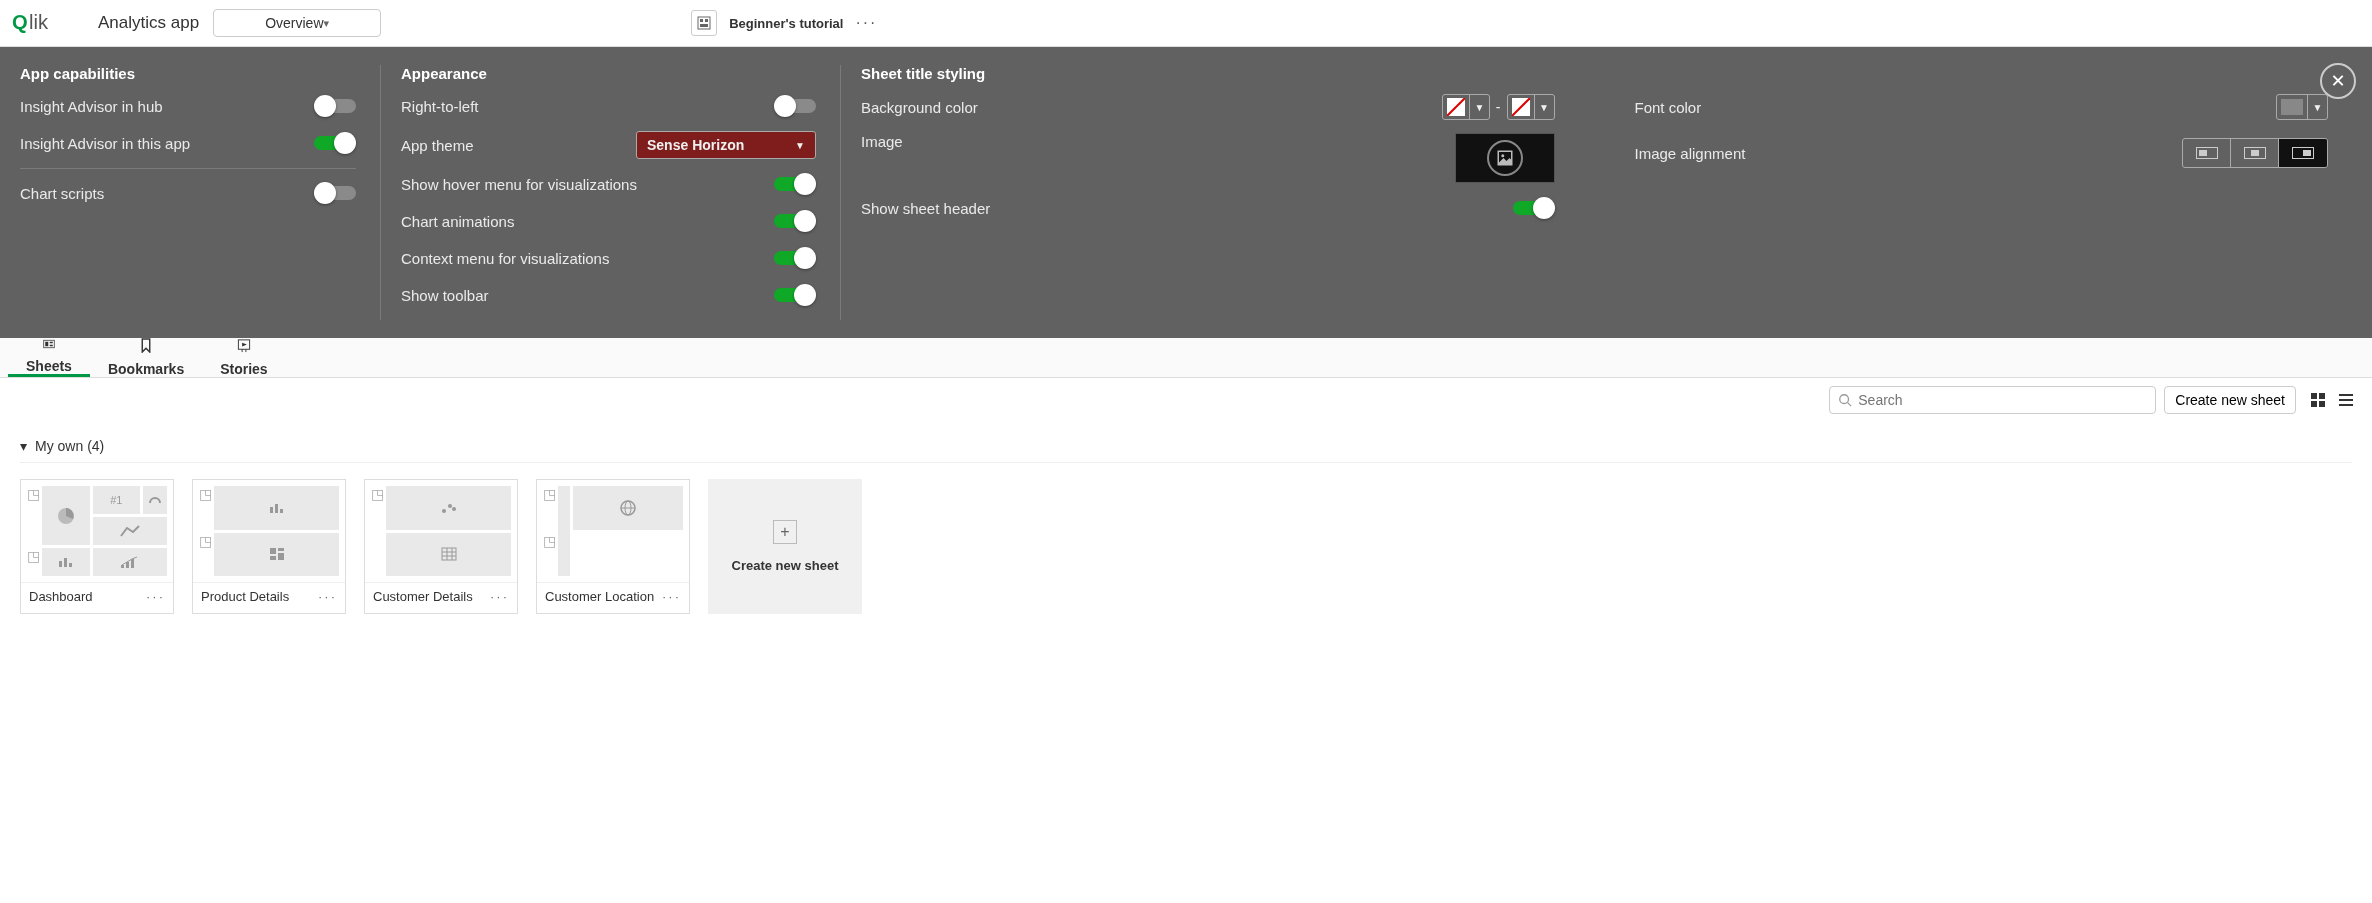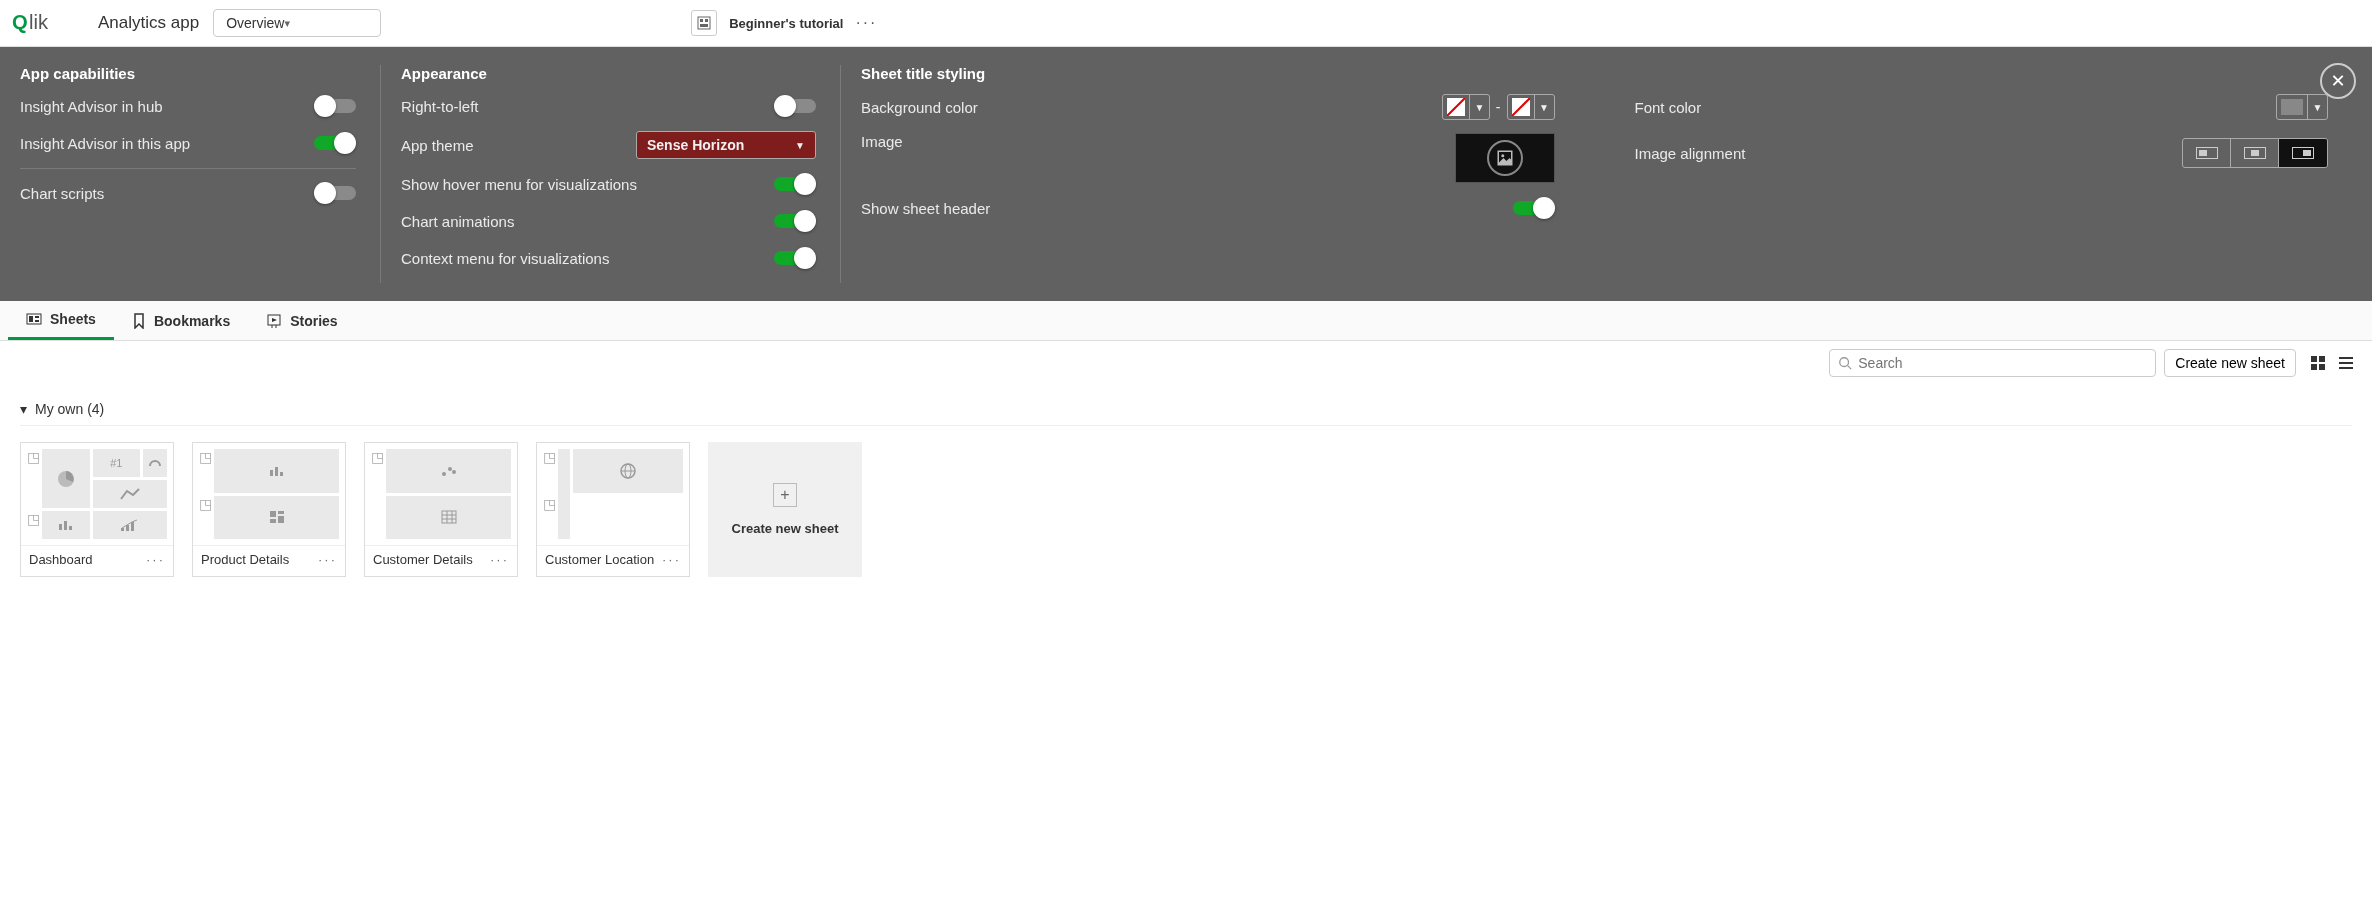--- a/index.html
+++ b/index.html
@@ -3,21 +3,21 @@
 <meta charset="utf-8">
 <style>
 * { box-sizing: border-box; margin: 0; padding: 0; font-family: -apple-system, BlinkMacSystemFont, "Segoe UI", Arial, sans-serif; }
 body { background: #fff; color: #333; font-size: 14px; }
 
 
 .topbar { display: flex; align-items: center; height: 47px; border-bottom: 1px solid #ddd; padding: 0 12px; }
 .logo { display: flex; align-items: center; margin-right: 16px; }
 .logo svg { height: 28px; }
 .app-breadcrumb { font-size: 17px; color: #333; margin-right: 14px; }
-.dropdown { display: flex; align-items: center; justify-content: flex-start; border: 1px solid #ccc; border-radius: 4px; padding: 5px 12px; min-width: 168px; font-size: 14px; cursor: pointer; background: #fff; }
+.dropdown { display: flex; align-items: center; justify-content: center; border: 1px solid #ccc; border-radius: 4px; padding: 5px 12px; min-width: 168px; font-size: 14px; cursor: pointer; background: #fff; }
 .dropdown .chev { font-size: 11px; color: #666; }
 .topbar-center { display: flex; align-items: center; gap: 12px; margin-left: 310px; }
 .sheet-icon-box { width: 26px; height: 26px; border: 1px solid #ccc; border-radius: 3px; display: flex; align-items: center; justify-content: center; }
 .tutorial-title { font-size: 13px; font-weight: 600; }
 .dots { font-size: 16px; color: #555; letter-spacing: 2px; cursor: pointer; }
 
 
 .settings { background: #616161; color: #f0f0f0; display: flex; padding: 18px 20px 18px 20px; position: relative; }
 .col { padding-right: 24px; }
 .col-1 { width: 360px; }
@@ -56,21 +56,21 @@
 .align-thumb { width: 22px; height: 12px; border: 1px solid #ccc; position: relative; }
 .align-thumb .fill { position: absolute; top: 2px; bottom: 2px; width: 8px; background: #ccc; }
 .align-thumb.left .fill { left: 2px; }
 .align-thumb.center .fill { left: 50%; transform: translateX(-50%); }
 .align-thumb.right .fill { right: 2px; }
 
 .close-btn { position: absolute; right: 16px; top: 16px; width: 36px; height: 36px; border: 2px solid #ccc; border-radius: 50%; display: flex; align-items: center; justify-content: center; font-size: 18px; cursor: pointer; color: #fff; }
 
 
 .tabbar { display: flex; align-items: center; height: 40px; border-bottom: 1px solid #ddd; padding: 0 8px; background: #fafafa; }
-.tab { display: flex; align-items: center; gap: 8px; padding: 0 18px; height: 100%; font-size: 14px; font-weight: 600; color: #333; cursor: pointer; }
+.tab { display: flex; align-items: center; gap: 8px; padding: 0 18px; height: 100%; font-size: 14px; font-weight: 600; color: #333; cursor: pointer; flex-direction: column; }
 .tab.active { border-bottom: 3px solid #009845; }
 
 
 .sheet-toolbar { display: flex; justify-content: flex-end; align-items: center; padding: 8px 12px; gap: 8px; }
 .search-box { display: flex; align-items: center; border: 1px solid #ccc; border-radius: 4px; height: 28px; width: 327px; padding: 0 8px; color: #999; }
 .search-box input { border: none; outline: none; flex: 1; font-size: 14px; }
 .btn { border: 1px solid #ccc; border-radius: 4px; height: 28px; padding: 0 10px; font-size: 14px; background: #fff; cursor: pointer; display: flex; align-items: center; }
 .view-toggle { display: flex; }
 .view-btn { width: 28px; height: 28px; display: flex; align-items: center; justify-content: center; cursor: pointer; color: #444; }
 
@@ -178,20 +178,26 @@
         </div>
     </div>
     <div class="row">
       <span class="row-label">Chart animations</span>
       <div class="toggle on">
           <div class="knob"></div>
         </div>
     </div>
     <div class="row">
       <span class="row-label">Context menu for visualizations</span>
+      <div class="toggle on">
+          <div class="knob"></div>
+        </div>
+    </div>
+    <div class="row">
+      <span class="row-label">Show toolbar</span>
       <div class="toggle on">
           <div class="knob"></div>
         </div>
     </div>
   </div>
 
   <div class="col col-3">
     <div style="flex:1;">
       <div class="col-title">Sheet title styling</div>
       <div class="row">

